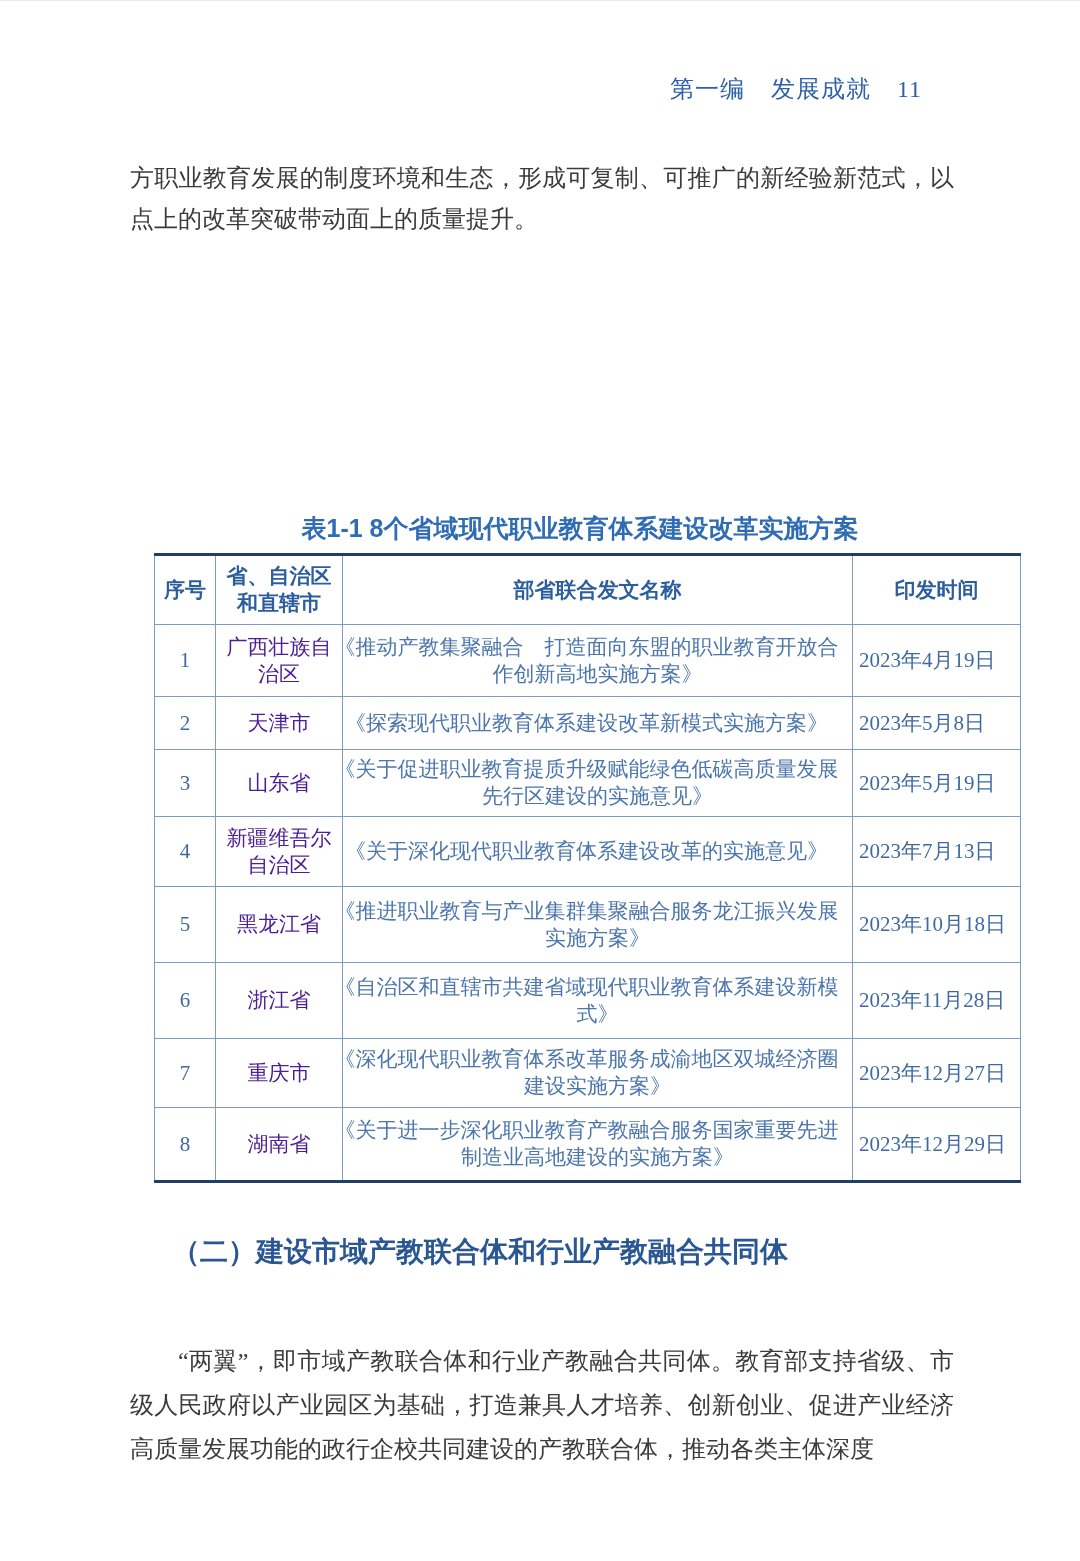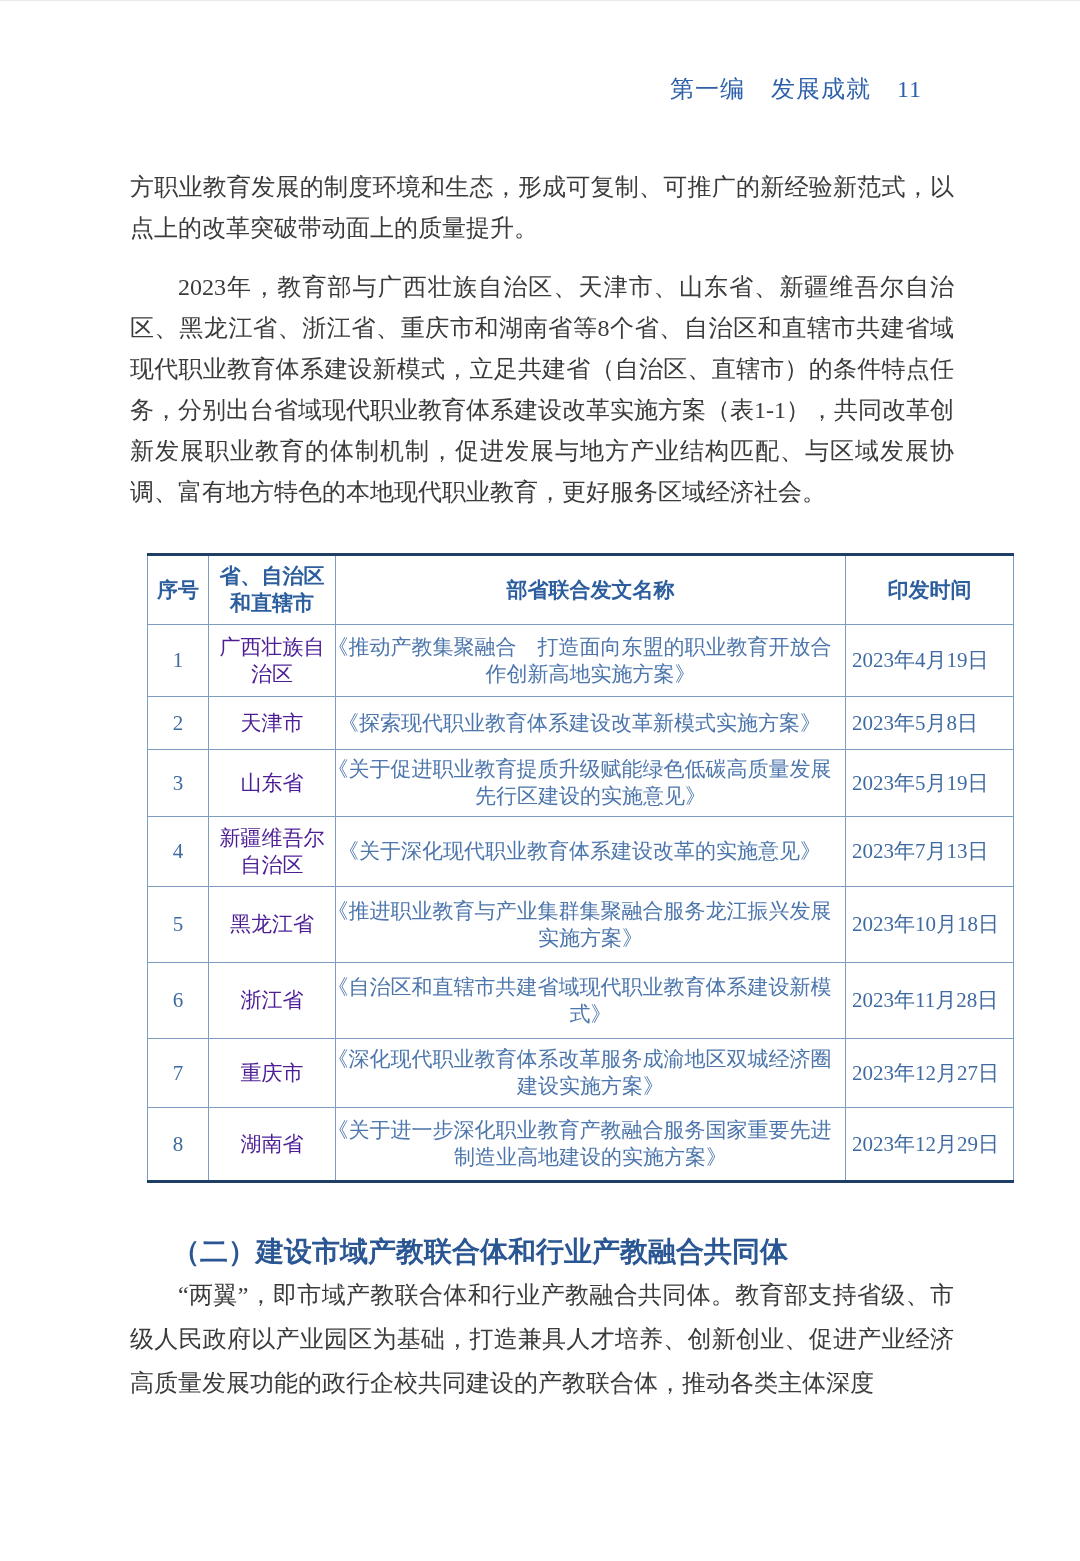--- a/index.html
+++ b/index.html
@@ -16,31 +16,31 @@
     position:absolute;top:72px;right:158px;
     font-size:24px;color:#2e61aa;letter-spacing:1px;
     white-space:nowrap;
   }
   .page-header .gap{display:inline-block;width:26px;}
   .body-para{
     position:absolute;left:130px;width:824px;
     font-size:24px;line-height:41px;
     text-align:justify;color:#3b3b3b;
   }
-  .p1{top:142px;}
+  .p1{top:133px;}
   .p2{top:242px;text-indent:2em;}
-  .p3{top:1248px;text-indent:2em;line-height:44px;}
+  .p3{top:1314px;text-indent:2em;line-height:44px;}
   .table-title{
     position:absolute;top:511px;left:147px;width:866px;
     text-align:center;
     font-family:"Liberation Sans","DejaVu Sans",sans-serif;
     font-weight:bold;font-size:25px;color:#2f6cb4;
   }
   table.doc-table{
-    position:absolute;top:552px;left:147px;
+    position:absolute;top:552px;left:154px;
     width:866px;table-layout:fixed;
     border-collapse:collapse;
     border-top:3px solid #1f3f66;
     border-bottom:3px solid #1f3f66;
   }
   .doc-table th,.doc-table td{
     border:1px solid #7e9cc0;
     padding:4px 6px;
     font-size:21px;line-height:27px;
     vertical-align:middle;
@@ -66,22 +66,22 @@
 <body>
 
 <div class="page">
 
   <div class="page-header">
     <span>第一编</span><span class="gap"></span><span>发展成就</span><span class="gap"></span><span>11</span>
   </div>
 
   <p class="body-para p1">方职业教育发展的制度环境和生态，形成可复制、可推广的新经验新范式，以点上的改革突破带动面上的质量提升。</p>
 
-  <p class="body-para p2">2023年，教育部与广西壮族自治区、天津市、山东省、新疆维吾尔自治区、黑龙江省、浙江省、重庆市和湖南省等8个省、自治区和直辖市共建省域现代职业教育体系建设新模式，立足共建省（自治区、直辖市）的条件特点任务，分别出台省域现代职业教育体系建设改革实施方案（表1-1），共同改革创新发展职业教育的体制机制，促进发展与地方产业结构匹配、与区域发展协调、富有地方特色的本地现代职业教育，更好服务区域经济社会。</p>
 
+  <div class="table-title">表1-1 8个省域现代职业教育体系建设改革实施方案</div>
 
   <table class="doc-table">
     <colgroup>
       <col style="width:61px">
         <col style="width:127px">
         <col style="width:510px">
         <col style="width:168px">
     </colgroup>
     <thead>
       <tr style="height:70px">

